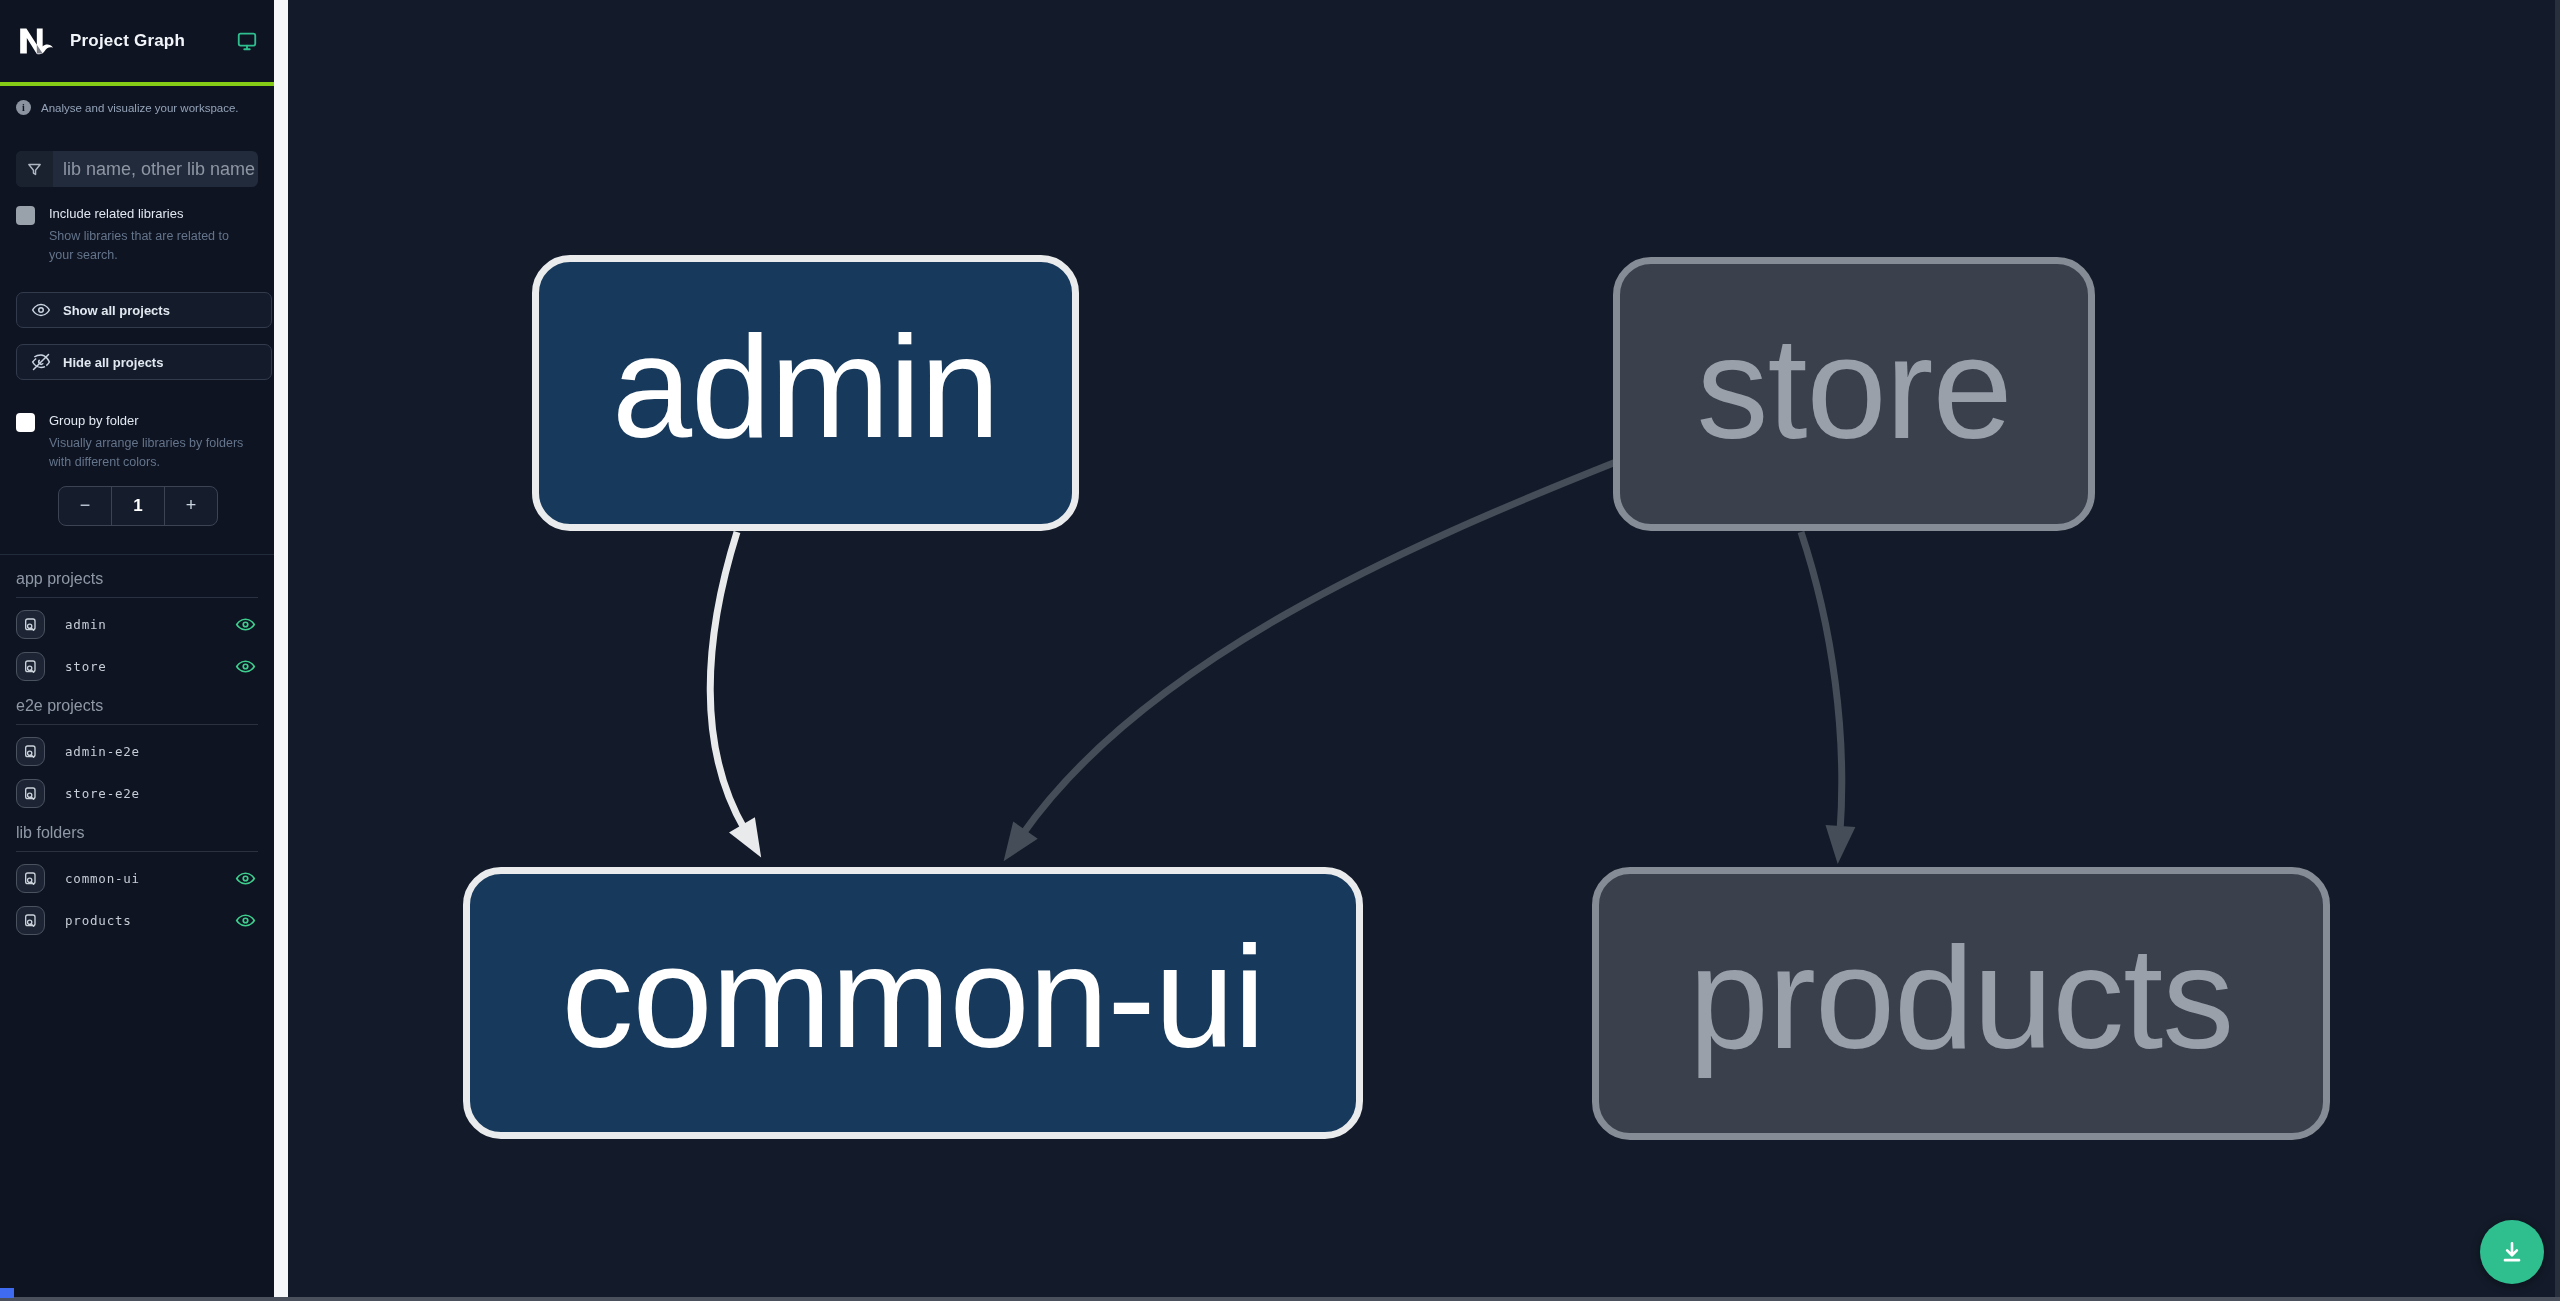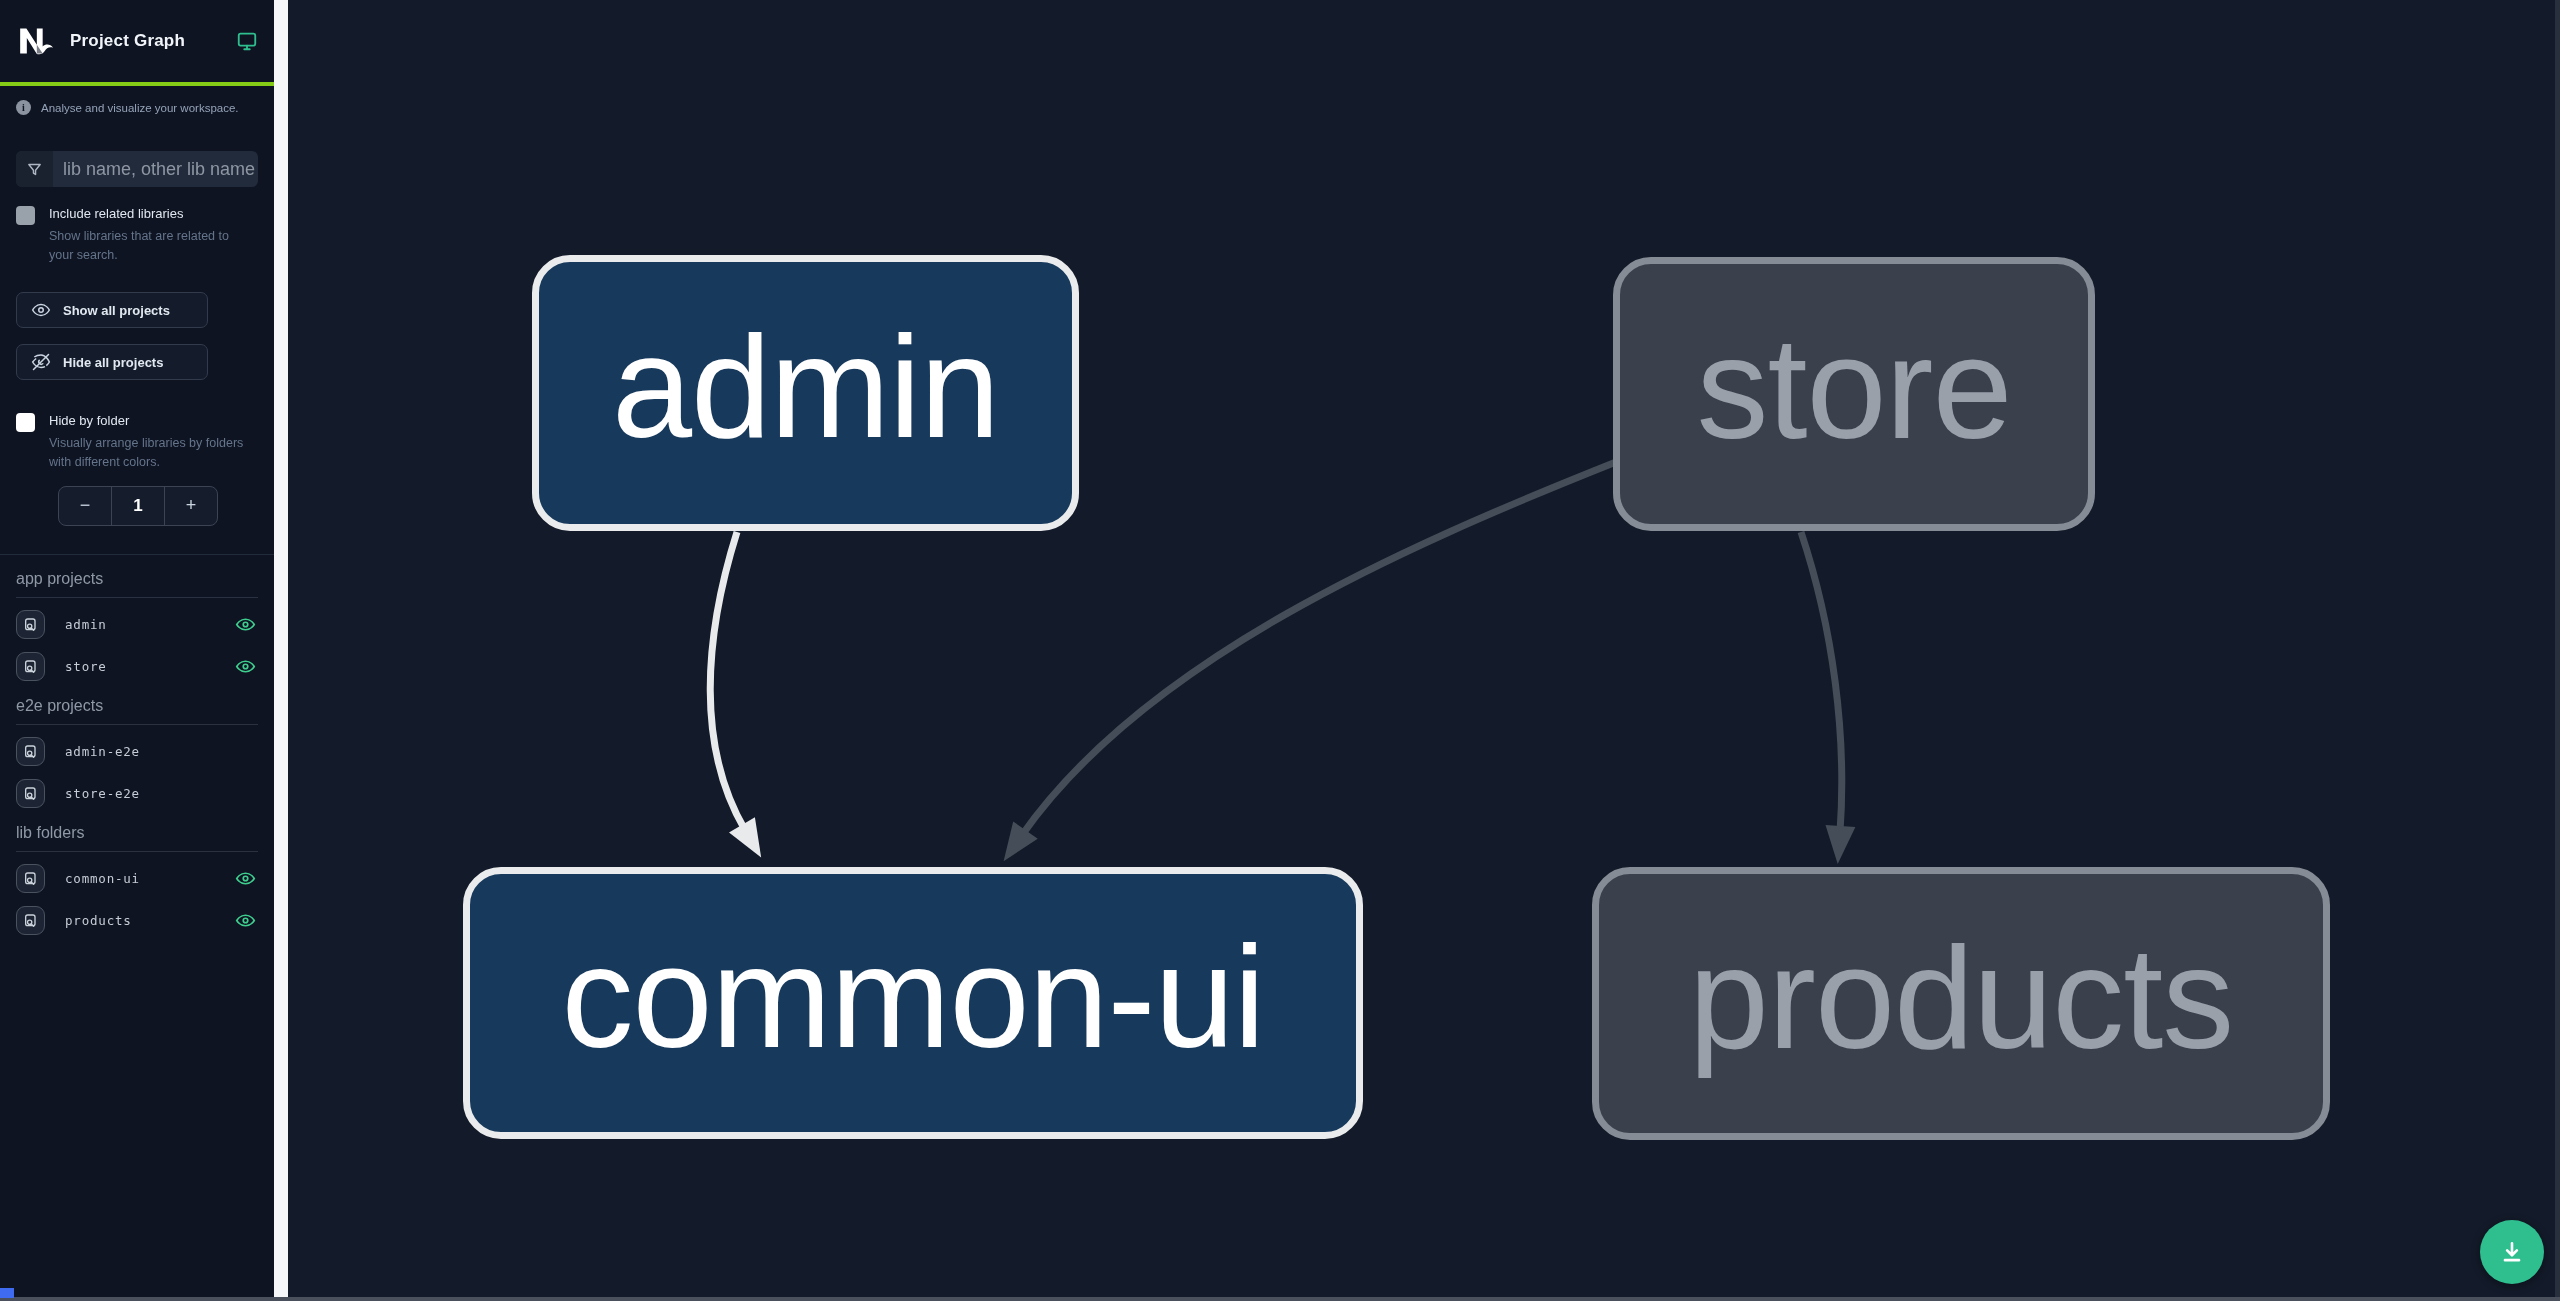--- a/index.html
+++ b/index.html
@@ -47,21 +47,21 @@
     display:flex; align-items:center; justify-content:center;
   }
   .checkbox.gray { background:#99a1ab; }
   .checkbox.white { background:#ffffff; }
   .checkbox.checked { background:#2fbf8f; }
   .checkbox.checked svg { width:13px; height:13px; }
   .check-label { font-size:13px; font-weight:400; color:#e2e8f0; line-height:1.45; }
   .check-desc { font-size:12.5px; color:#64748b; line-height:1.5; margin-top:3px; max-width:200px; }
 
   .sb-btn {
-    margin:16px 16px 0 16px; height:36px; width:192px;
+    margin:16px 16px 0 16px; height:36px; width:256px;
     display:flex; align-items:center; gap:12px; padding:0 14px;
     background:#141c2c; border:1px solid #323b4c; border-radius:7px;
     color:#e2e8f0; font-size:13px; font-weight:700; cursor:pointer;
   }
   .sb-btn svg { flex:0 0 auto; }
   .sb-btn.first { margin-top:28px; }
 
   .stepper {
     margin:14px 0 0 58px; width:160px; height:40px; display:flex;
     border:1px solid #3c4454; border-radius:8px; overflow:hidden; background:#151d2d;
@@ -179,21 +179,21 @@
     <svg width="20" height="20" viewBox="0 0 24 24" fill="none" stroke="#cbd5e1" stroke-width="1.8">
       <path d="M4 6c2-1.6 4.6-2.5 8-2.5 6.5 0 10 8.5 10 8.5s-1.2 2.4-3.6 4.4M6.2 7.8C4 9.6 2 12 2 12s3.5 6.5 10 6.5c1.8 0 3.4-.4 4.8-1"></path>
       <path d="M9.9 9.9a3 3 0 0 0 4.2 4.2M3 21 21 3" stroke-linecap="round"></path>
     </svg>
     <span>Hide all projects</span>
   </div>
 
   <div class="check-row" style="padding-top:32px;">
     <span class="checkbox white"></span>
     <div>
-      <div class="check-label">Hide by folder</div>
+      <div class="check-label">Group by folder</div>
       <div class="check-desc">Visually arrange libraries by folders with different colors.</div>
     </div>
   </div>
 
 
   <div class="stepper">
     <div class="cell">−</div>
     <div class="cell val">1</div>
     <div class="cell">+</div>
   </div>

